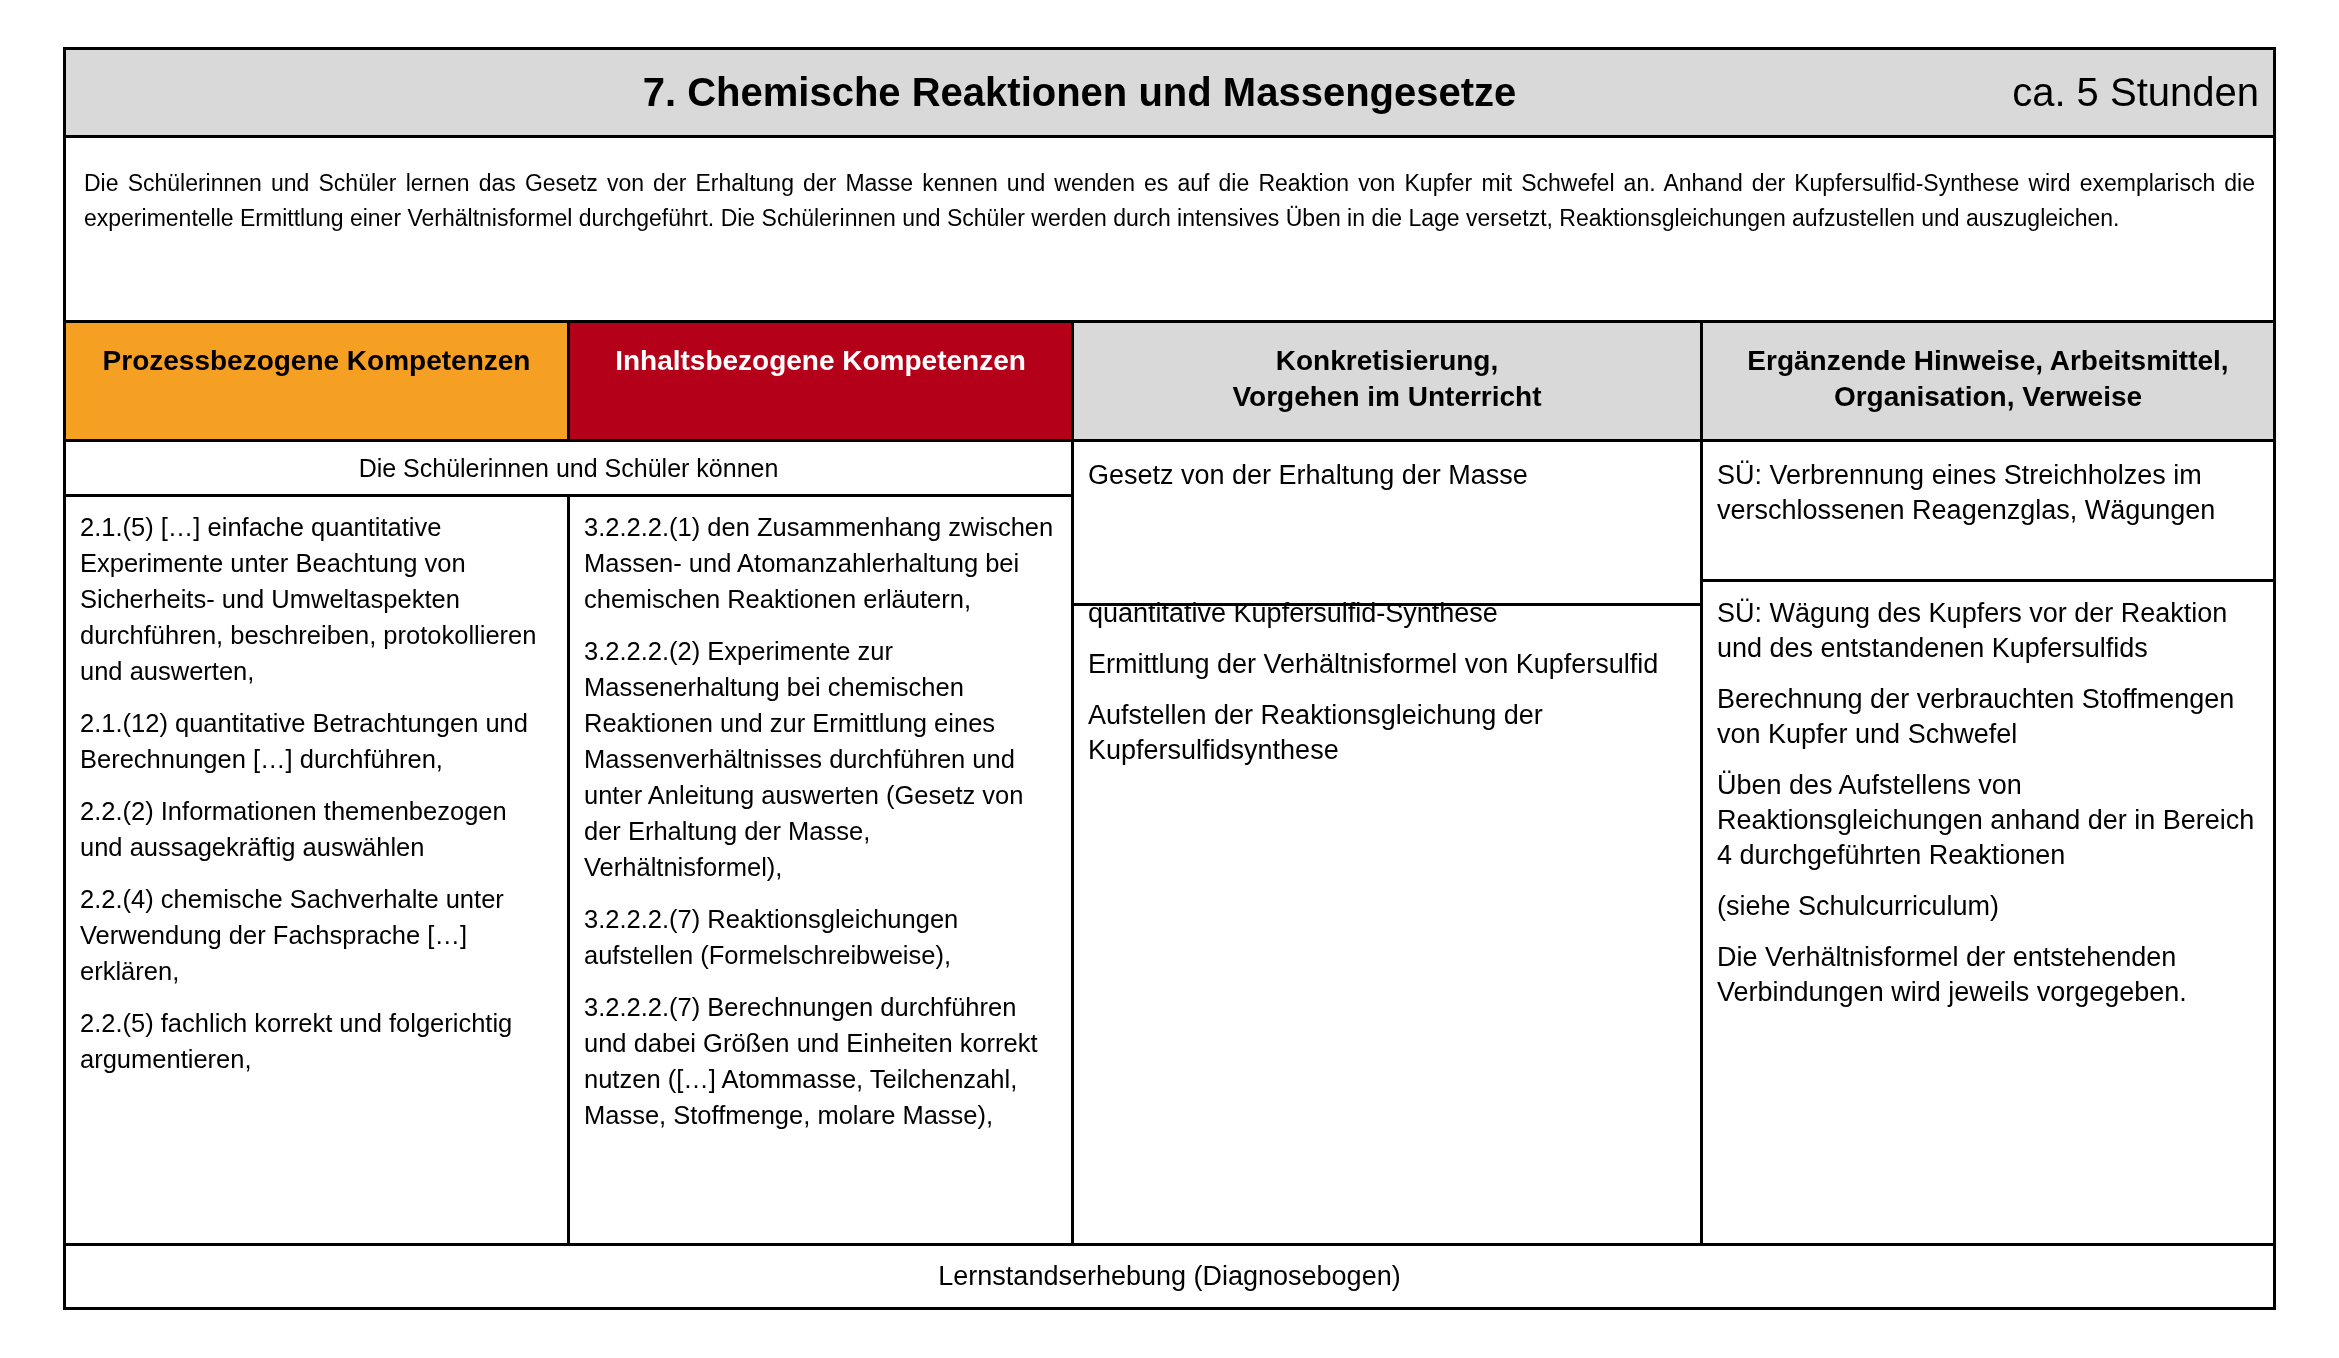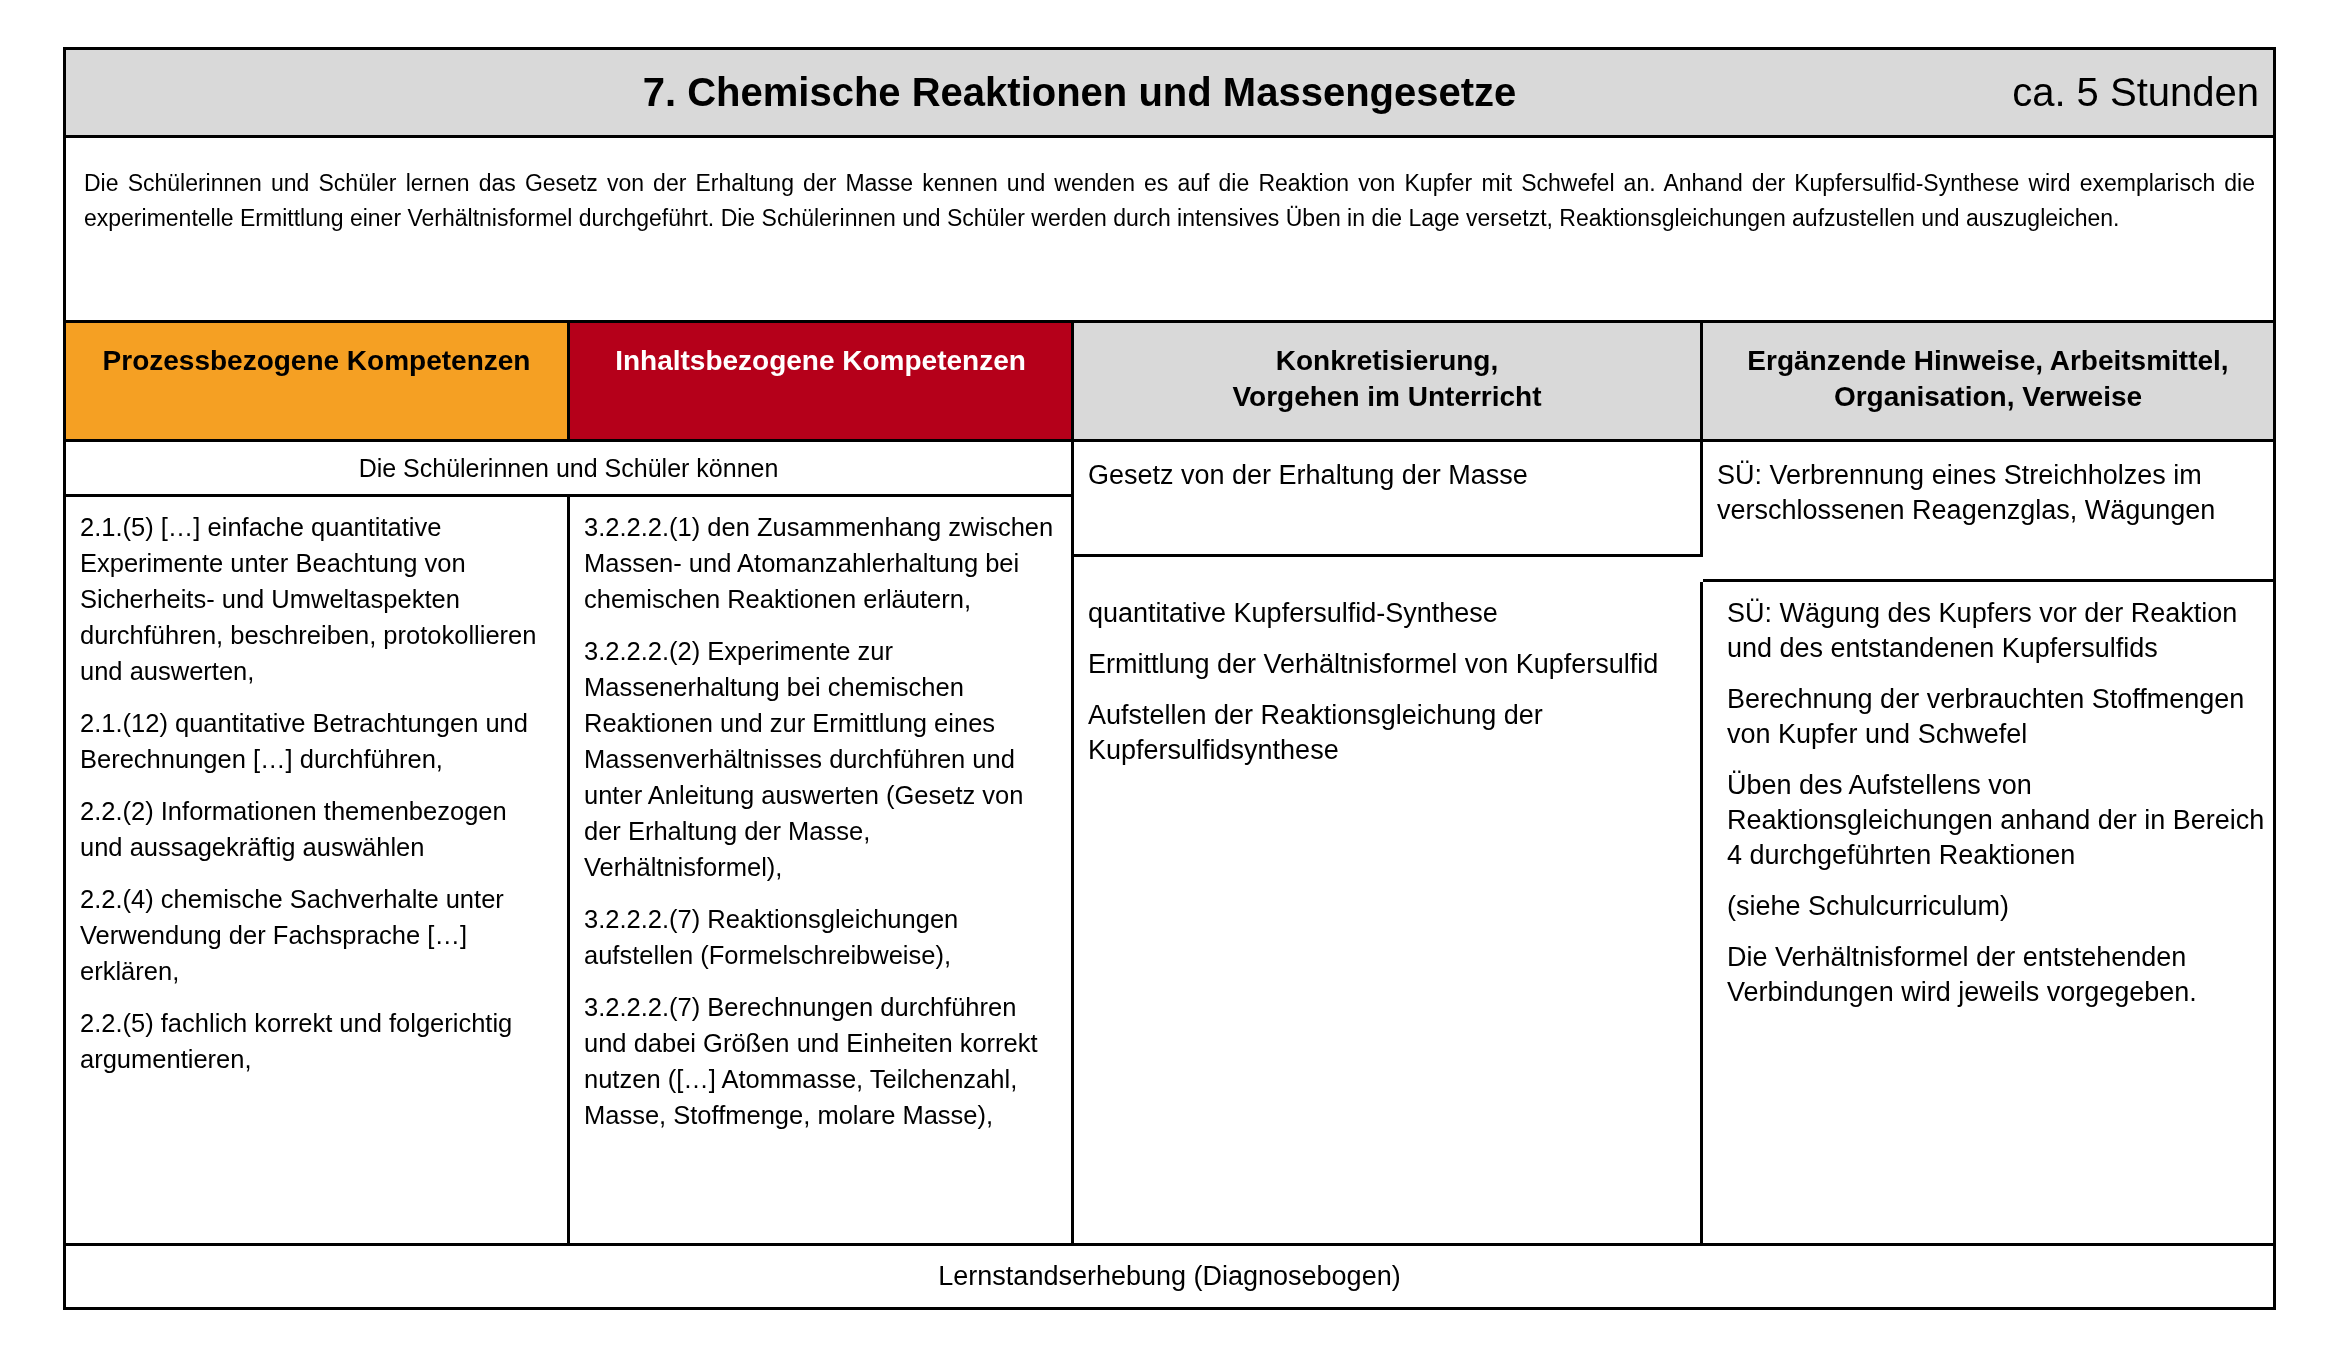--- a/index.html
+++ b/index.html
@@ -12,24 +12,24 @@
   .intro { left:0; top:88px; width:100%; height:185px; border-bottom:3px solid #000; padding:28px 18px 0 18px; font-size:23px; line-height:35px; text-align:justify; }
   .hdr { top:273px; height:119px; border-bottom:3px solid #000; text-align:center; font-weight:bold; font-size:28px; line-height:36px; }
   .hdr1 { left:0; width:504px; background:#f5a023; color:#000000; border-right:3px solid #000; padding-top:20px; }
   .hdr2 { left:504px; width:504px; background:#b5001a; color:#fff; border-right:3px solid #000; padding-top:20px; }
   .hdr3 { left:1008px; width:629px; background:#d9d9d9; border-right:3px solid #000; padding-top:20px; }
   .hdr4 { left:1637px; width:570px; background:#d9d9d9; padding-top:20px; }
   .subhdr { left:0; top:392px; width:1008px; height:55px; border-right:3px solid #000; border-bottom:3px solid #000; text-align:center; font-size:25px; line-height:52px; }
   .cell { font-size:25.5px; line-height:36px; padding:12px 14px 0 14px; }
   .c1 { left:0; top:447px; width:504px; height:746px; border-right:3px solid #000; }
   .c2 { left:504px; top:447px; width:504px; height:746px; border-right:3px solid #000; }
-  .c3a { left:1008px; top:392px; width:629px; height:115px; border-right:3px solid #000; border-bottom:3px solid #000; font-size:27px; line-height:35px; padding-top:16px; }
+  .c3a { left:1008px; top:392px; width:629px; height:164px; border-right:3px solid #000; border-bottom:3px solid #000; font-size:27px; line-height:35px; padding-top:16px; }
   .c4a { left:1637px; top:392px; width:570px; height:140px; border-bottom:3px solid #000; font-size:27px; line-height:35px; padding-top:16px; }
   .c3b { left:1008px; top:532px; width:629px; height:661px; border-right:3px solid #000; font-size:27px; line-height:35px; padding-top:14px; }
-  .c4b { left:1637px; top:532px; width:570px; height:661px; font-size:27px; line-height:35px; padding-top:14px;margin-left:10px; }
+  .c4b { left:1637px; top:532px; width:570px; height:661px; font-size:27px; line-height:35px; padding-top:14px; }
   .para { margin:0 0 16px 0; }
   .para-tight { margin:0 0 16px 0; }
   .footer { left:0; top:1193px; width:100%; height:64px; border-top:3px solid #000; text-align:center; font-size:27px; line-height:60px; }
   .nowrap-lines span { display:block; }
 </style>
 </head>
 <body>
 
 <div class="sheet">
 

